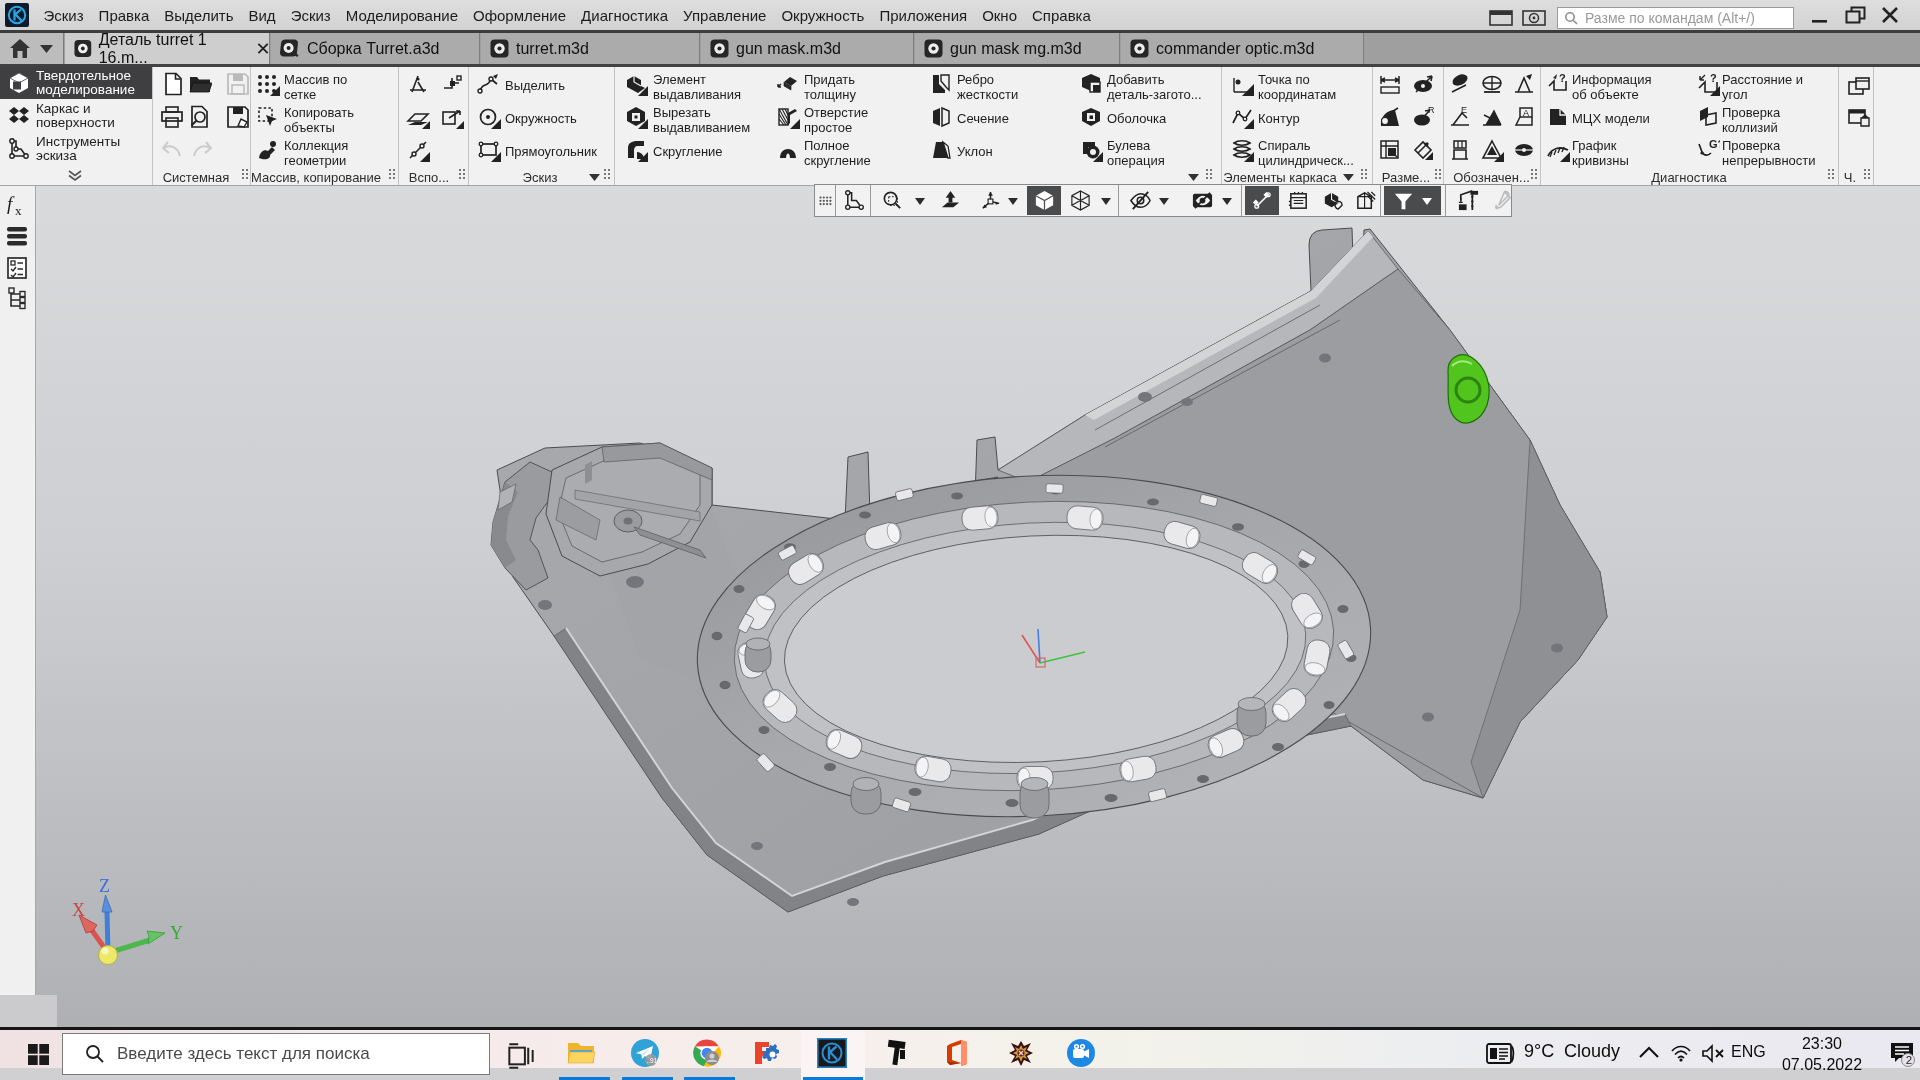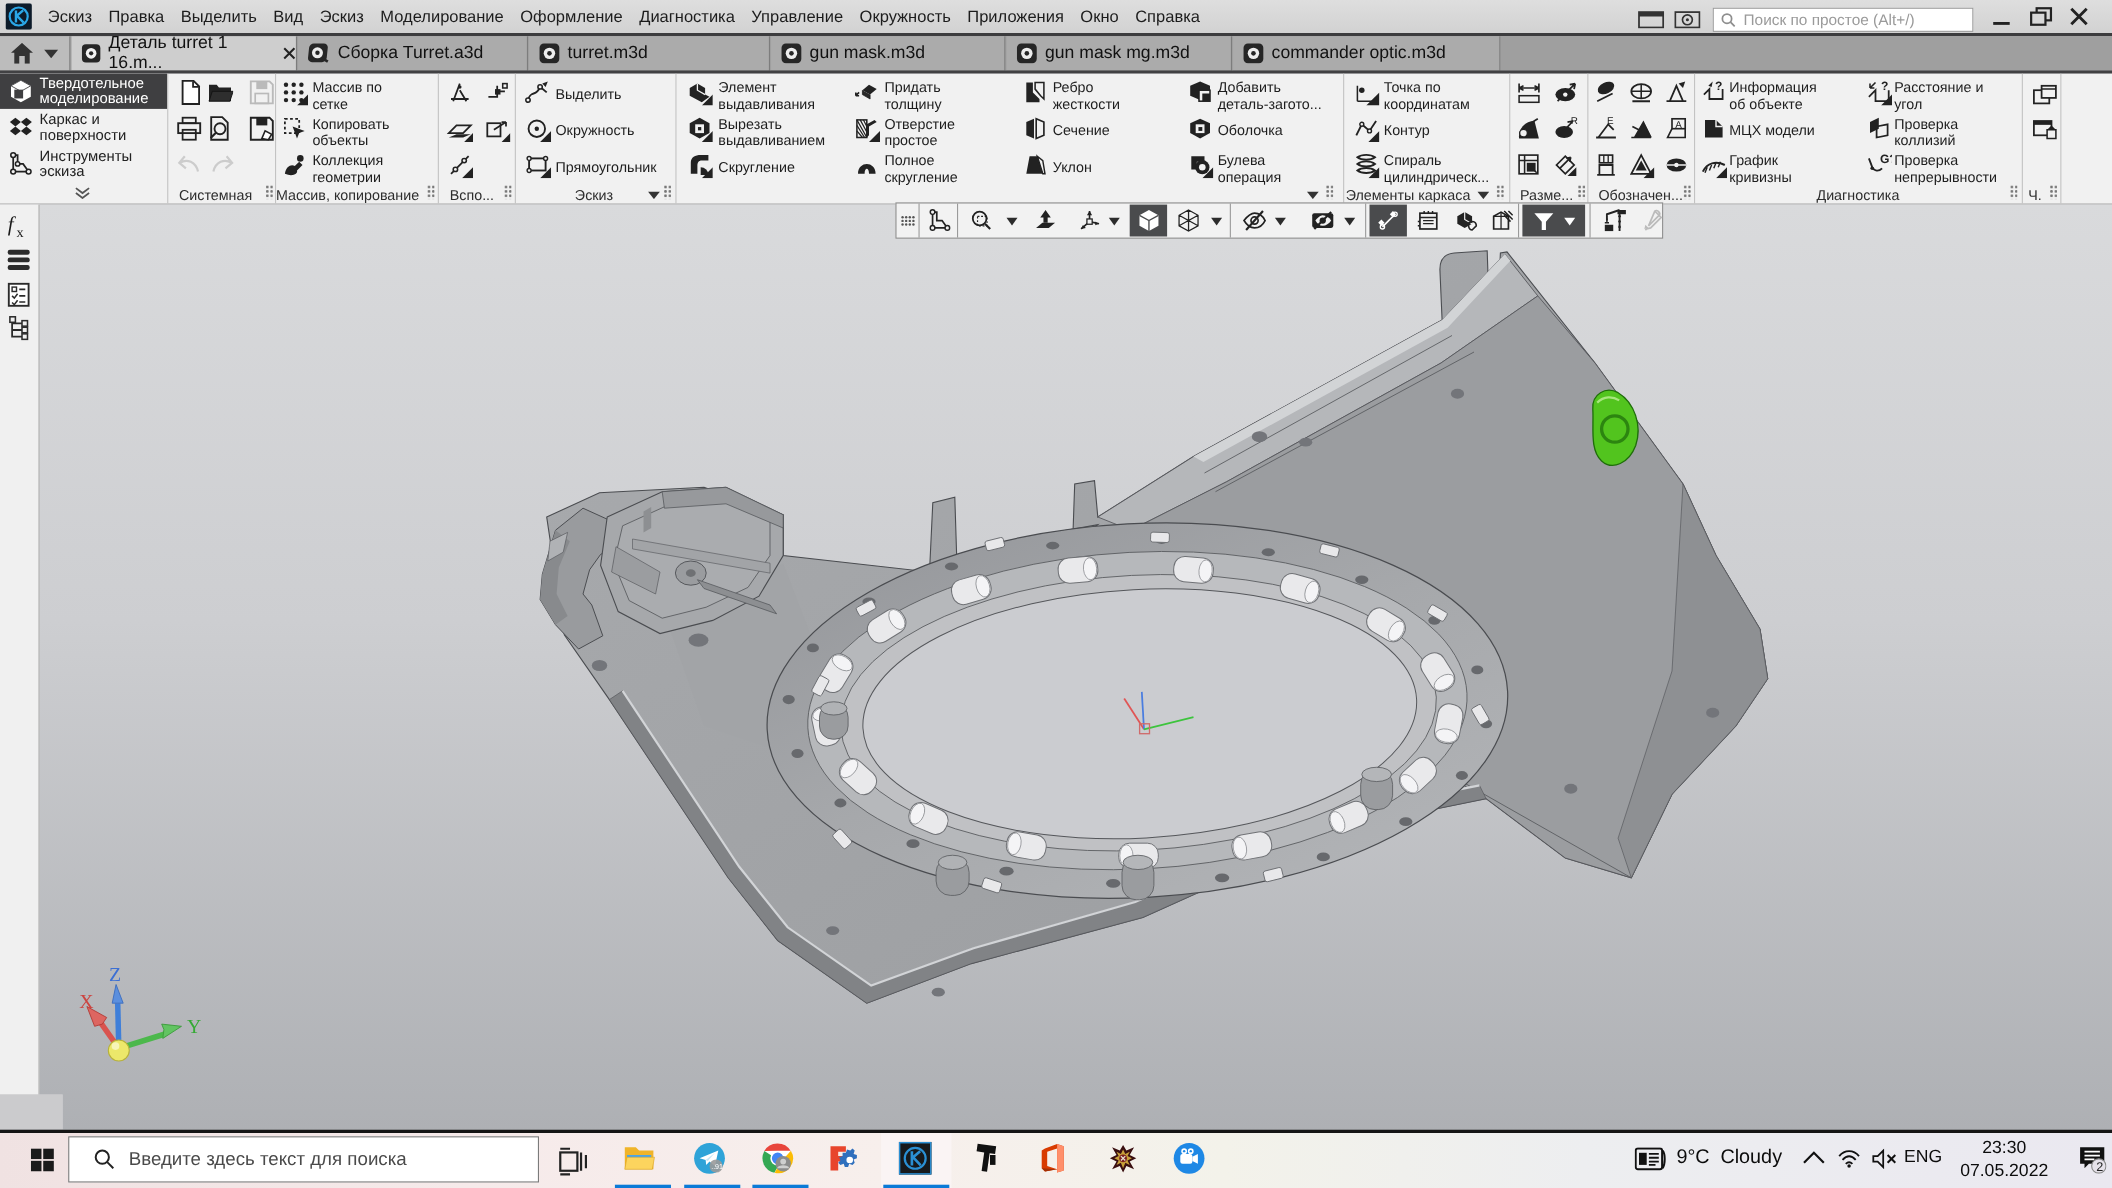--- a/index.html
+++ b/index.html
@@ -43,21 +43,21 @@
 
 
 #vtool { left:814px; top:184px; width:698px; height:33px; background:#f2f2f2; border:1px solid #8a8a8a; }
 .vbtn { position:absolute; top:1px; width:31px; height:29px; display:flex; align-items:center; justify-content:center; }
 .vbtn.darkb, .darkb { background:#4a4b4d; }
 .vtsep { position:absolute; top:0; width:1px; height:31px; background:#9a9a9a; }
 .varr { position:absolute; top:13px; width:0; height:0; border-left:5.5px solid transparent; border-right:5.5px solid transparent; border-top:7px solid #2c2c2c; }
 .varr.w { border-top-color:#fff; }
 
 
-#taskbar { left:0; top:1030px; width:1920px; height:50px;
+#taskbar { left:0; top:1030px; width:1920px; height:38px;
   background:linear-gradient(90deg,#f0e2e2 0%,#f6eaea 22%,#f7efec 42%,#f3f2ea 58%,#edeef0 75%,#eae8f0 100%);text-decoration:underline; }
 #tsearch { position:absolute; left:62px; top:3px; width:428px; height:42px; background:#fff; border:1px solid #7b7b7b; display:flex; align-items:center; color:#4a4a4a; font-size:17px; }
 .tbicon { position:absolute; top:8px; width:30px; height:30px; }
 .runline { position:absolute; top:47px; height:3px; background:#0b7ad7; }
 #komphl { position:absolute; left:801px; top:0; width:64px; height:50px; background:#faf4f4; }
 </style>
 </head>
 <body>
 <div id="root">
 
@@ -90,21 +90,21 @@
     <svg class="abs" style="left:1522px;top:10px" width="24" height="16" viewBox="0 0 24 16">
       <rect x="1" y="1" width="22" height="14" fill="none" stroke="#333" stroke-width="1.6"></rect>
       <circle cx="12" cy="8" r="4.5" fill="none" stroke="#333" stroke-width="1.5"></circle>
       <circle cx="12" cy="8" r="1.4" fill="#333"></circle>
     </svg>
     <div class="abs" style="left:1557px;top:7px;width:237px;height:22px;background:#fff;border:1px solid #9b9b9b;display:flex;align-items:center;">
       <svg width="14" height="14" viewBox="0 0 14 14" style="margin-left:6px">
         <circle cx="6" cy="6" r="4.2" fill="none" stroke="#8e8e8e" stroke-width="1.6"></circle>
         <path d="M9.2 9.2 L13 13" stroke="#8e8e8e" stroke-width="1.6"></path>
       </svg>
-      <span style="color:#9a9a9a;font-size:14px;margin-left:7px;">Поиск по простое (Alt+/)</span>
+      <span style="color:#9a9a9a;font-size:14px;margin-left:7px;">Разме по командам (Alt+/)</span>
     </div>
     <svg class="abs" style="left:1810px;top:8px" width="20" height="16" viewBox="0 0 20 16">
         <rect x="2" y="12" width="15" height="2.6" fill="#222"></rect>
       </svg>
     <svg class="abs" style="left:1845px;top:6px" width="22" height="18" viewBox="0 0 22 18">
       <rect x="6.5" y="1.5" width="13" height="11" fill="none" stroke="#222" stroke-width="2"></rect>
       <rect x="1.5" y="5.5" width="13" height="11" fill="#d8d8d8" stroke="#222" stroke-width="2"></rect>
     </svg>
     <svg class="abs" style="left:1881px;top:6px" width="18" height="18" viewBox="0 0 18 18">
       <path d="M2 2 L16 16 M16 2 L2 16" stroke="#222" stroke-width="2.6"></path>

